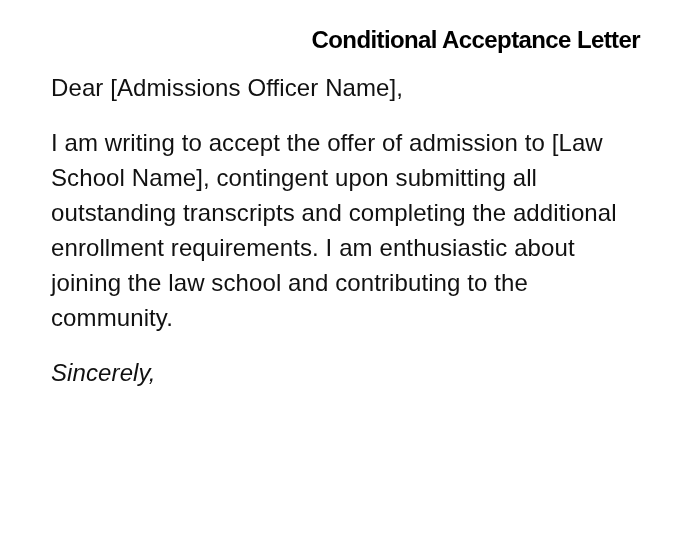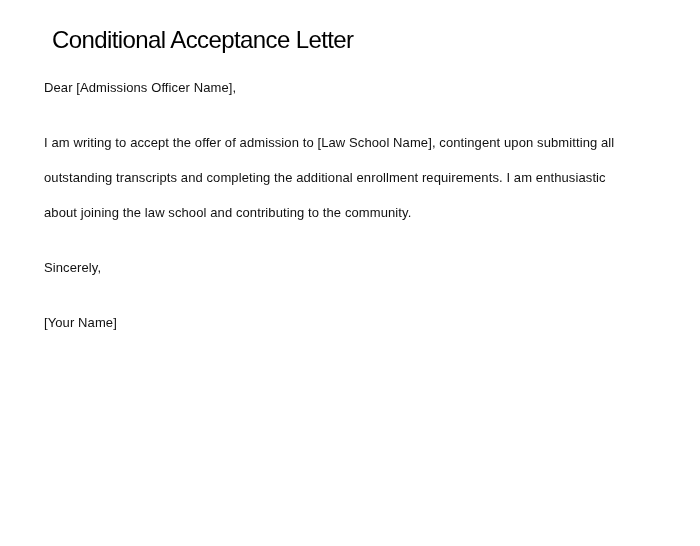--- a/index.html
+++ b/index.html
@@ -16,38 +16,38 @@
       font-family: "Liberation Sans", "DejaVu Sans", sans-serif;
     }
     .page {
       position: absolute;
       left: 40px;
       top: 22px;
       width: 600px;
     }
     .title {
       font-size: 24px;
-      font-weight: normal;
+      font-weight: bold;
       letter-spacing: -0.6px;
-      margin: 0 0 12px 12px;
+      margin: 0 0 12px 4px;
       line-height: 36px;
       color: #000000;
+      text-align: right;
     }
     .para {
-      font-size: 13px;
+      font-size: 24px;
       line-height: 35px;
-      margin: 0 0 20px 4px;
+      margin: 0 0 20px 11px;
       letter-spacing: 0.1px;
     }
     .salutation { margin-bottom: 20px; }
-    .closing { margin-bottom: 20px; }
+    .closing { margin-bottom: 20px; font-style: italic; }
     .signature { margin-bottom: 0; }
   </style>
 </head>
 <body>
 
 <div class="page">
   <h1 class="title">Conditional Acceptance Letter</h1>
   <p class="para salutation">Dear [Admissions Officer Name],</p>
   <p class="para">I am writing to accept the offer of admission to [Law School Name], contingent upon submitting all outstanding transcripts and completing the additional enrollment requirements. I am enthusiastic about joining the law school and contributing to the community.</p>
   <p class="para closing">Sincerely,</p>
-  <p class="para signature">[Your Name]</p>
 </div>
 
 </body></html>

